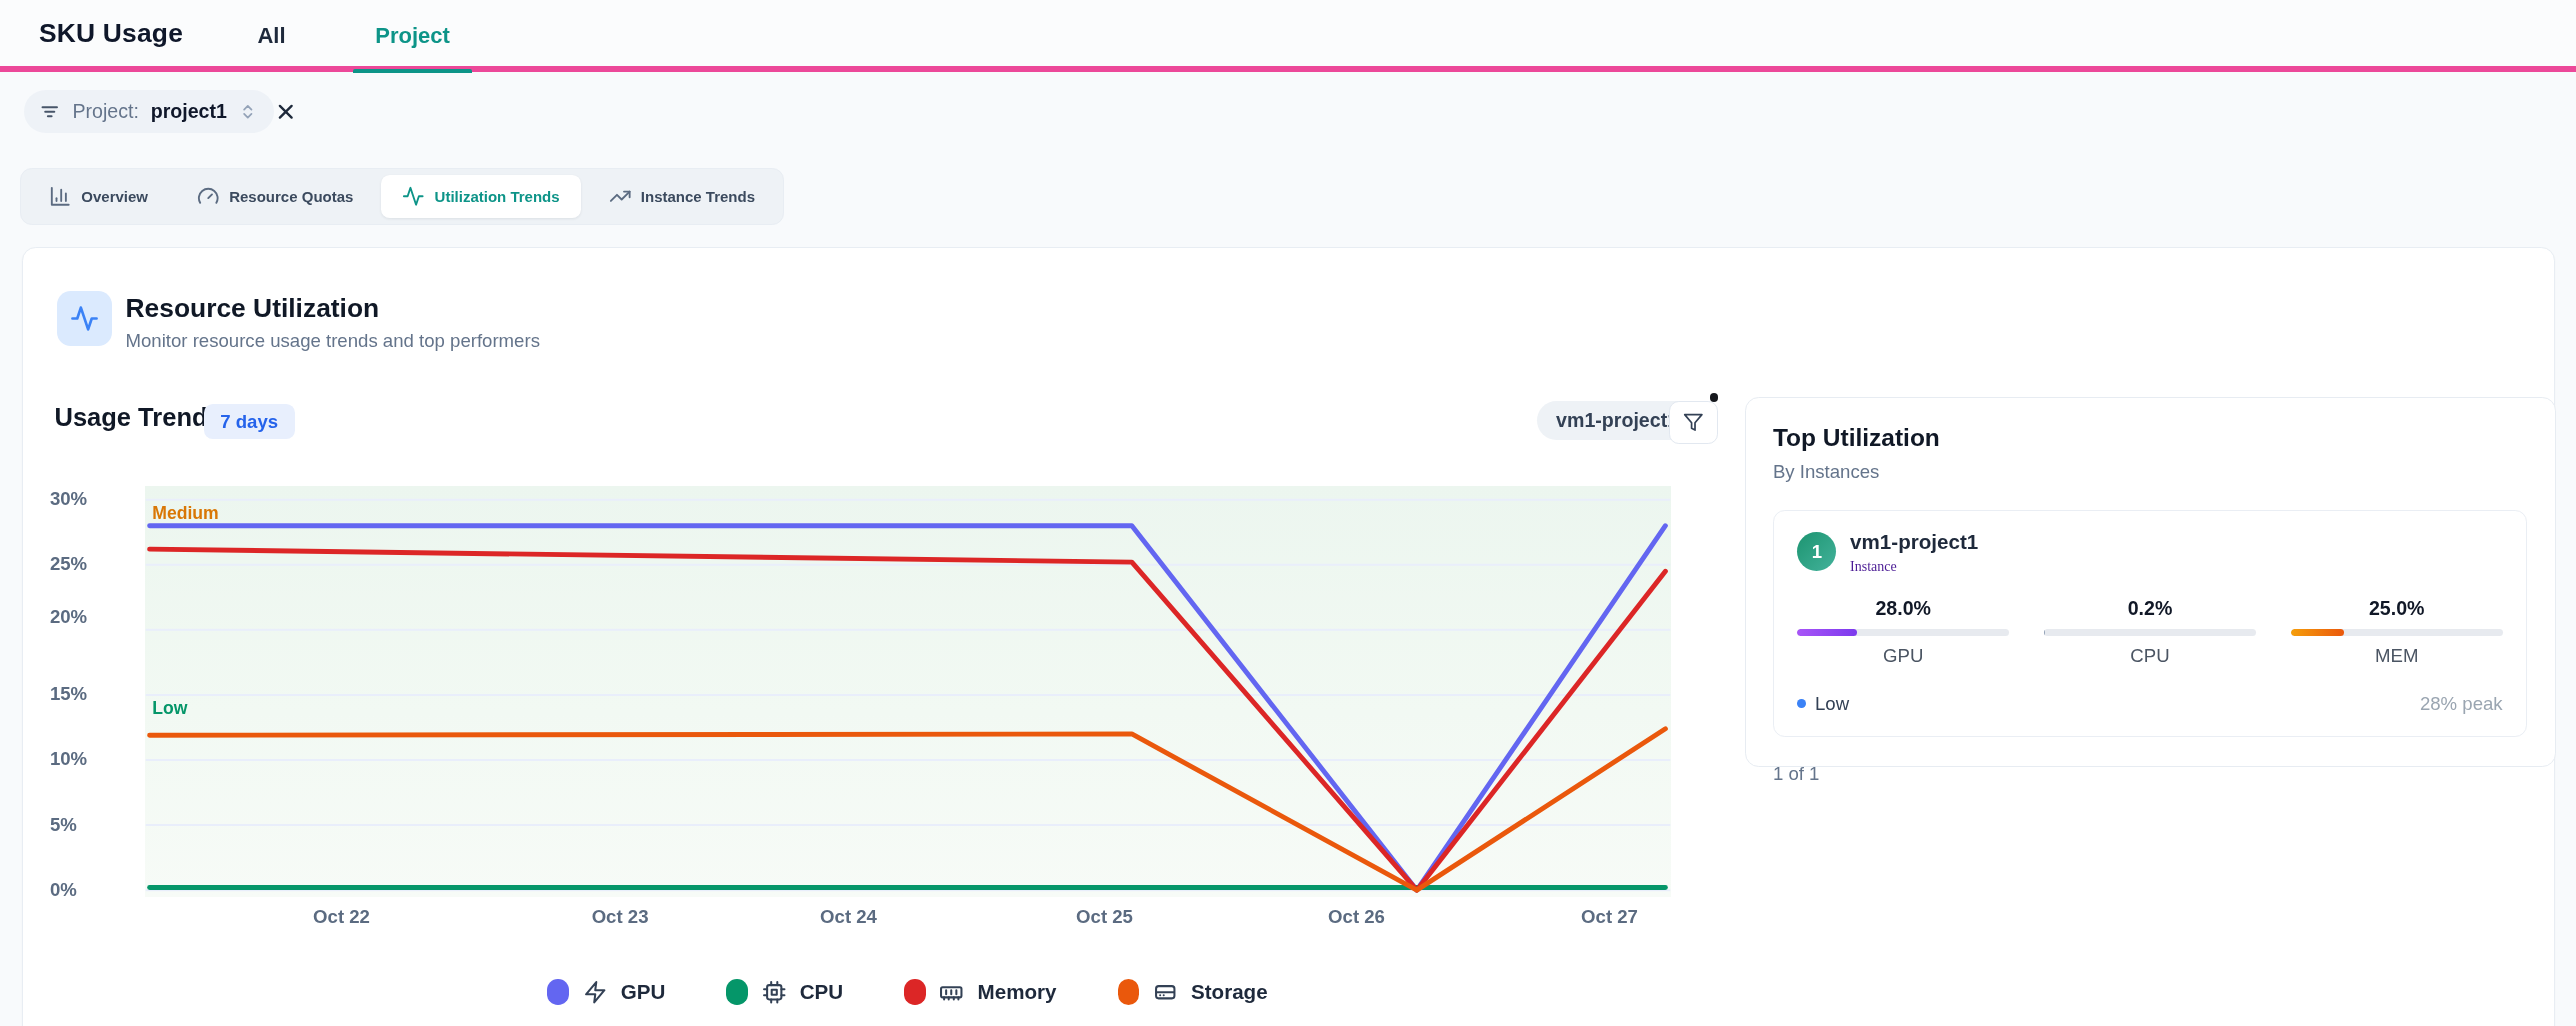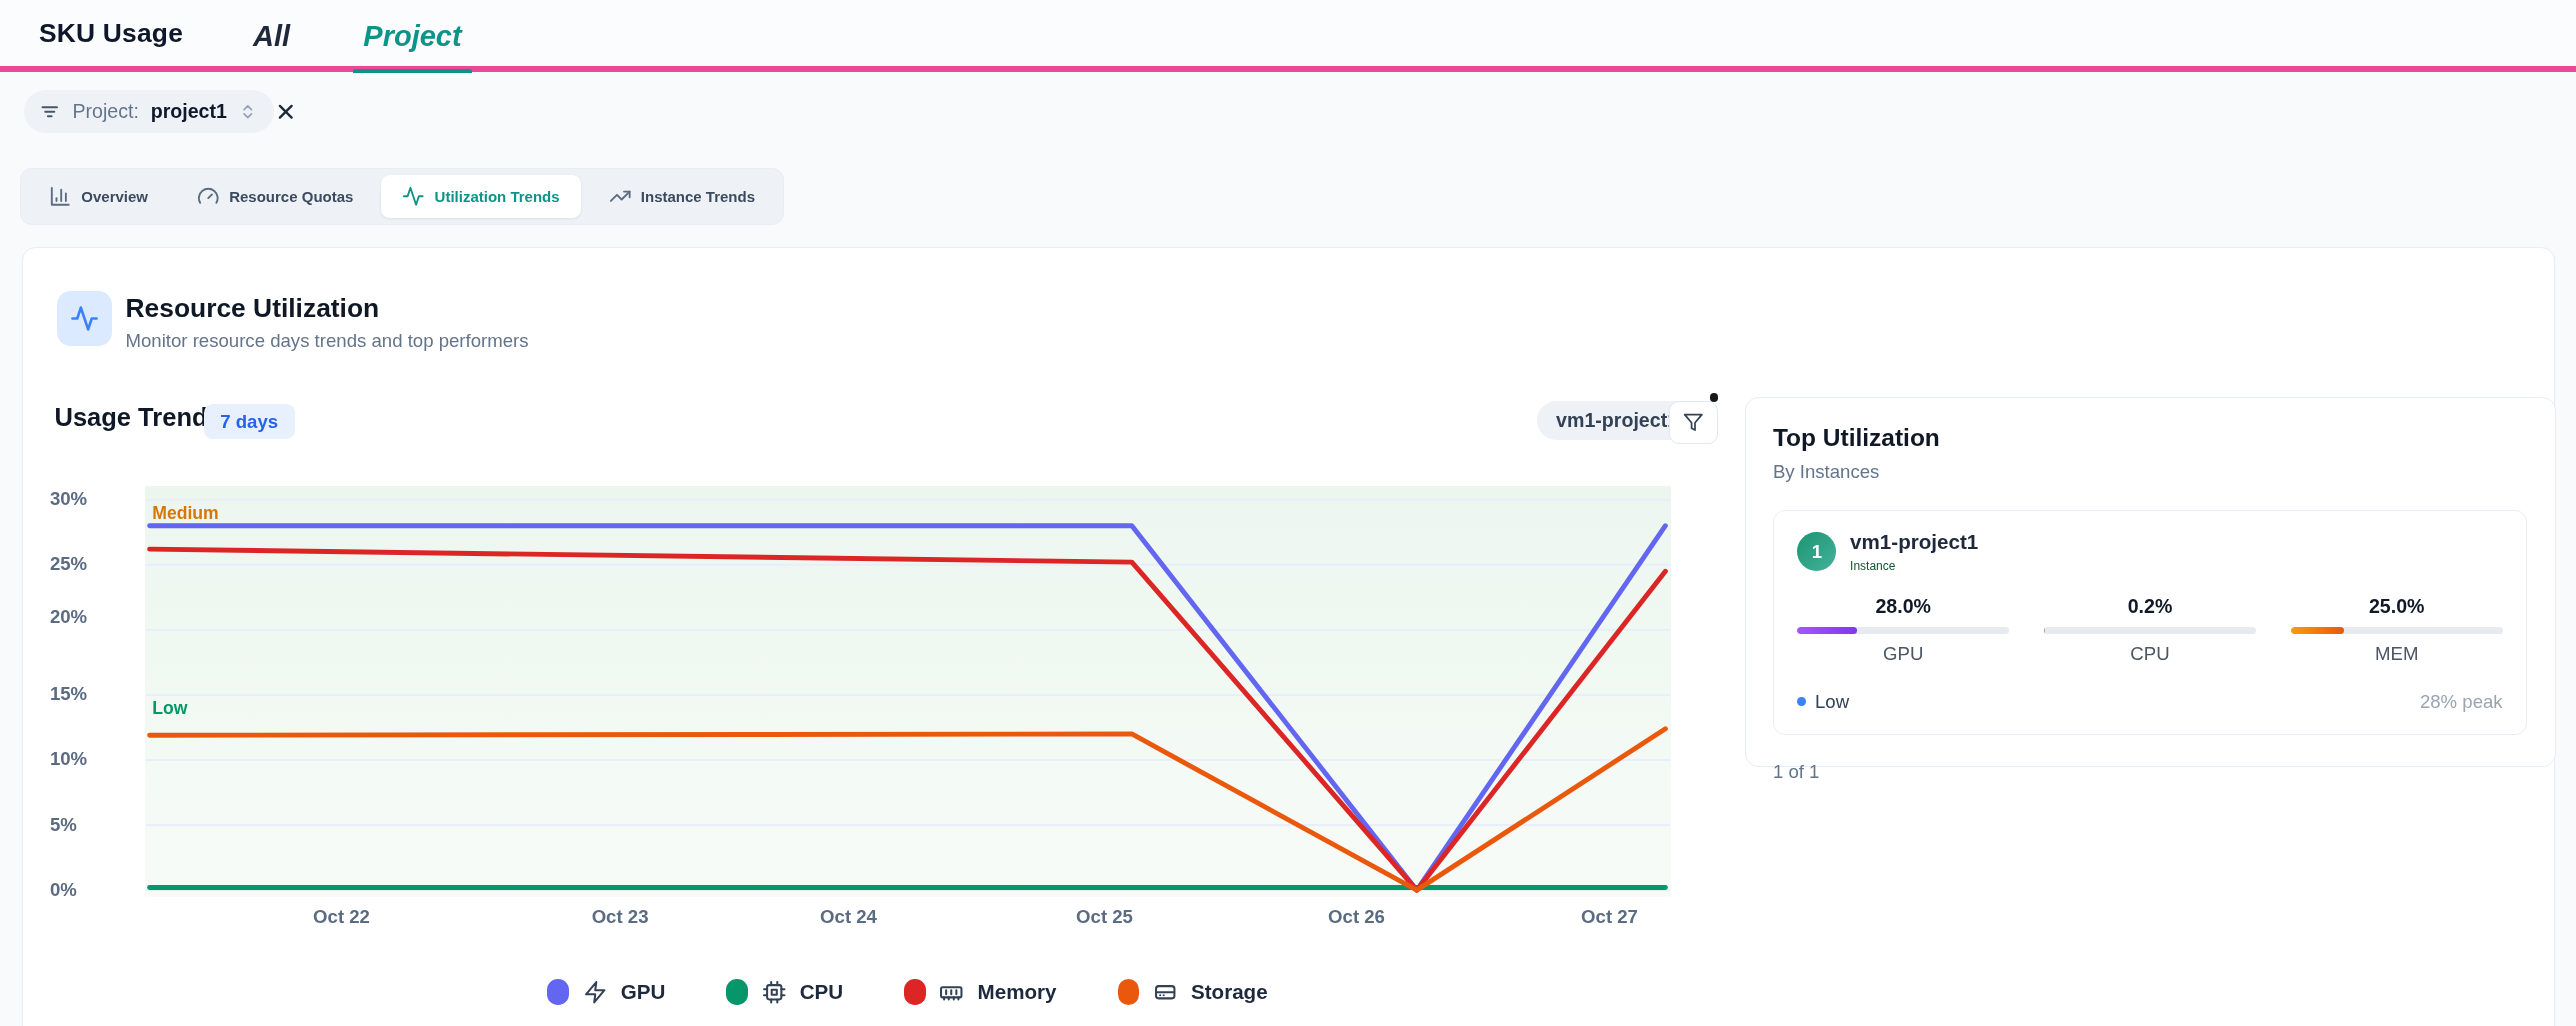--- a/index.html
+++ b/index.html
@@ -3,21 +3,21 @@
 <meta charset="utf-8">
 <style>
   * { margin:0; padding:0; box-sizing:border-box; }
   html,body { background:#eef1f5; }
   body { font-family:"Liberation Sans", sans-serif; }
   .page { position:relative; width:2576px; height:1026px; background:#f8fafc; overflow:hidden; }
 
   
   .app-header { position:absolute; left:0; top:0; width:100%; height:72px; background:#fbfcfd; border-bottom:6px solid #ec4899; }
   .page-title { position:absolute; left:39px; top:17.6px; font-size:26.4px; font-weight:bold; color:#0f172a; letter-spacing:0.2px; }
-  .top-tab { position:absolute; top:0; height:72px; display:flex; align-items:center; justify-content:center; font-size:29px; font-weight:bold; color:#1e293b; cursor:pointer;font-style:italic; }
+  .top-tab { position:absolute; top:0; height:72px; display:flex; align-items:center; justify-content:center; font-size:22px; font-weight:bold; color:#1e293b; cursor:pointer; }
   .top-tab.t-all { left:235px; width:73px; }
   .top-tab.t-project { left:353px; width:119px; color:#0d9488; }
   .top-tab .underline { position:absolute; left:0; bottom:-1px; width:100%; height:3.9px; background:#0d9488; border-radius:2px 2px 0 0; }
 
   
   .filter-chip { position:absolute; left:23.5px; top:90px; height:43px; background:#eef2f7; border-radius:21.5px; display:flex; align-items:center; gap:11.8px; padding:0 17.6px 0 15.7px; cursor:pointer; }
   .filter-chip .chip-label { font-size:19.6px; color:#64748b; }
   .filter-chip .chip-value { font-size:19.6px; font-weight:bold; color:#0f172a; }
   .icon { display:inline-flex; align-items:center; justify-content:center; }
   .clear-filter { position:absolute; left:270px; top:96px; width:31px; height:31px; background:none; border:none; cursor:pointer; color:#1e293b; display:flex; align-items:center; justify-content:center; }
@@ -59,21 +59,21 @@
   .legend-label { font-size:20.6px; font-weight:bold; color:#1e293b; }
 
   
   .top-util { position:absolute; left:1722px; top:149px; width:811px; height:370px; background:#ffffff; border:1px solid #e7ecf2; border-radius:13.7px; padding:25.5px 27.4px; }
   .tu-title { font-size:24.5px; font-weight:bold; color:#101826; }
   .tu-sub { margin-top:9px; font-size:18.6px; color:#64748b; }
   .inst-card { margin-top:27.4px; border:1px solid #eaeef4; border-radius:11.8px; padding:19.6px 23.5px 21.5px; }
   .inst-head { display:flex; gap:13.7px; }
   .rank-circle { width:39px; height:39px; border-radius:50%; background:linear-gradient(135deg,#1c9470,#43b29b); color:#ffffff; font-size:18.6px; font-weight:bold; display:flex; align-items:center; justify-content:center; flex:none; margin-top:2px; }
   .inst-name { font-size:20.6px; font-weight:bold; color:#1e293b; }
-  .inst-type { margin-top:4.9px; font-size:12px; color:#14532d; }
+  .inst-type { margin-top:4.9px; font-size:14px; color:#4c1d95;font-family:Liberation Serif, serif; }
   .metrics { margin-top:21.5px; display:grid; grid-template-columns:1fr 1fr 1fr; gap:35px; }
   .metric-value { text-align:center; font-size:19.6px; font-weight:bold; color:#111827; }
   .metric-track { margin-top:8.8px; height:7.8px; border-radius:3.9px; background:#e7eaef; overflow:hidden; }
   .metric-fill { height:100%; border-radius:3.9px; }
   .metric-label { margin-top:8.8px; text-align:center; font-size:18.6px; color:#4b5563; }
   .inst-foot { margin-top:25.5px; display:flex; justify-content:space-between; align-items:center; }
   .status { display:flex; align-items:center; gap:8.8px; font-size:18.6px; color:#334155; }
   .status-dot { width:8.8px; height:8.8px; border-radius:50%; background:#3b82f6; }
   .peak { font-size:18.6px; color:#9aa5b1; }
   .pagination { margin-top:25.5px; font-size:18.6px; color:#64748b; }
@@ -161,21 +161,21 @@
   <main class="card">
 
     <div class="icon-box">
       <span class="icon">
         <svg width="29" height="29" viewBox="0 0 24 24" fill="none" stroke="currentColor" stroke-width="2.2" stroke-linecap="round" stroke-linejoin="round">
             <path d="M22 12h-4l-3 9L9 3l-3 9H2"></path>
           </svg>
       </span>
     </div>
     <div class="sec-title">Resource Utilization</div>
-    <div class="sec-sub">Monitor resource days trends and top performers</div>
+    <div class="sec-sub">Monitor resource usage trends and top performers</div>
 
     <div class="trends-title">Usage Trends</div>
     <div class="badge-7days">7 days</div>
 
     <div class="instance-pill">vm1-project1</div>
     <button class="filter-btn">
       <span class="icon">
         <svg width="20.6" height="20.6" viewBox="0 0 24 24" fill="none" stroke="currentColor" stroke-width="2" stroke-linecap="round" stroke-linejoin="round">
             <path d="M22 3H2l8 9.46V19l4 2v-8.54L22 3z"></path>
           </svg>

